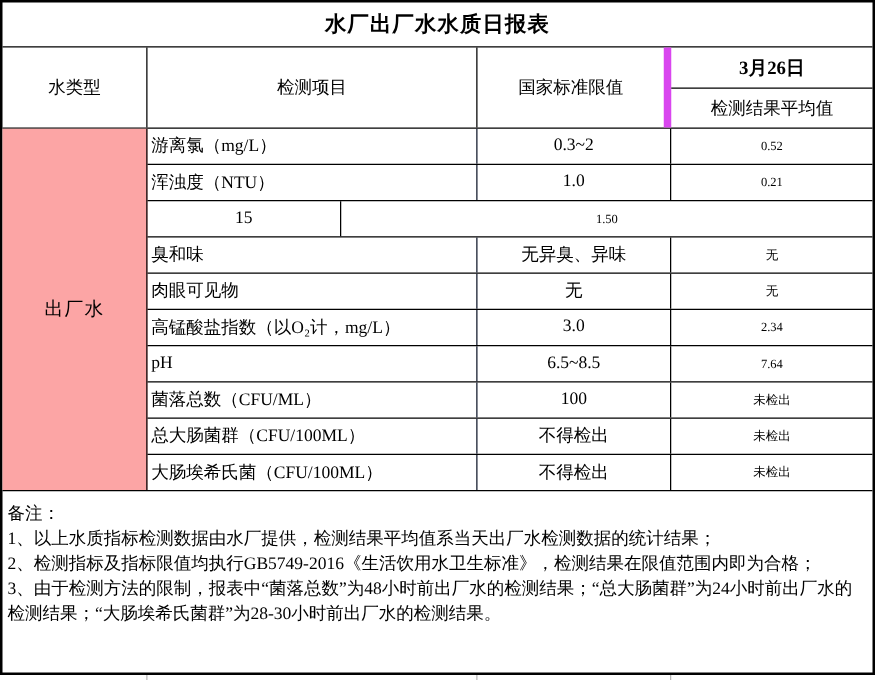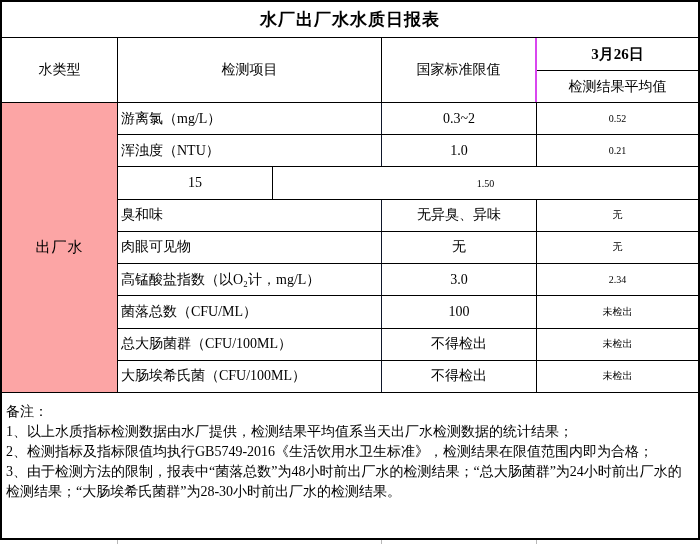--- a/index.html
+++ b/index.html
@@ -36,21 +36,21 @@
   }
   .header-row {
     flex: 0 0 65px;
     height: 65px;
     border-bottom: 1px solid #000;
     box-sizing: border-box;
     display: flex;
   }
   .col1 { flex: 0 0 116px; width: 116px; border-right: 1px solid #000; box-sizing: border-box; }
   .col2 { flex: 0 0 264px; width: 264px; border-right: 1px solid #000; box-sizing: border-box; }
-  .col3 { flex: 0 0 155px; width: 155px; border-right: 2px solid #d946ef; box-sizing: border-box; text-align: right; }
+  .col3 { flex: 0 0 155px; width: 155px; border-right: 6px solid #d946ef; box-sizing: border-box; text-align: right; }
   .col4 { flex: 1 1 auto; display: flex; flex-direction: column; }
   .hcell {
     display: flex;
     align-items: center;
     justify-content: center;
     font-size: 14px;
   }
   .date-cell {
     flex: 0 0 33px;
     height: 33px;
@@ -191,20 +191,25 @@
           <div class="item-cell">肉眼可见物</div>
           <div class="std-cell">无</div>
           <div class="res-cell">无</div>
         </div>
         <div class="drow">
           <div class="item-cell">高锰酸盐指数（以O₂计，mg/L）</div>
           <div class="std-cell">3.0</div>
           <div class="res-cell">2.34</div>
         </div>
         <div class="drow">
+          <div class="item-cell">pH</div>
+          <div class="std-cell">6.5~8.5</div>
+          <div class="res-cell">7.64</div>
+        </div>
+        <div class="drow">
           <div class="item-cell">菌落总数（CFU/ML）</div>
           <div class="std-cell">100</div>
           <div class="res-cell">未检出</div>
         </div>
         <div class="drow">
           <div class="item-cell">总大肠菌群（CFU/100ML）</div>
           <div class="std-cell">不得检出</div>
           <div class="res-cell">未检出</div>
         </div>
         <div class="drow">

